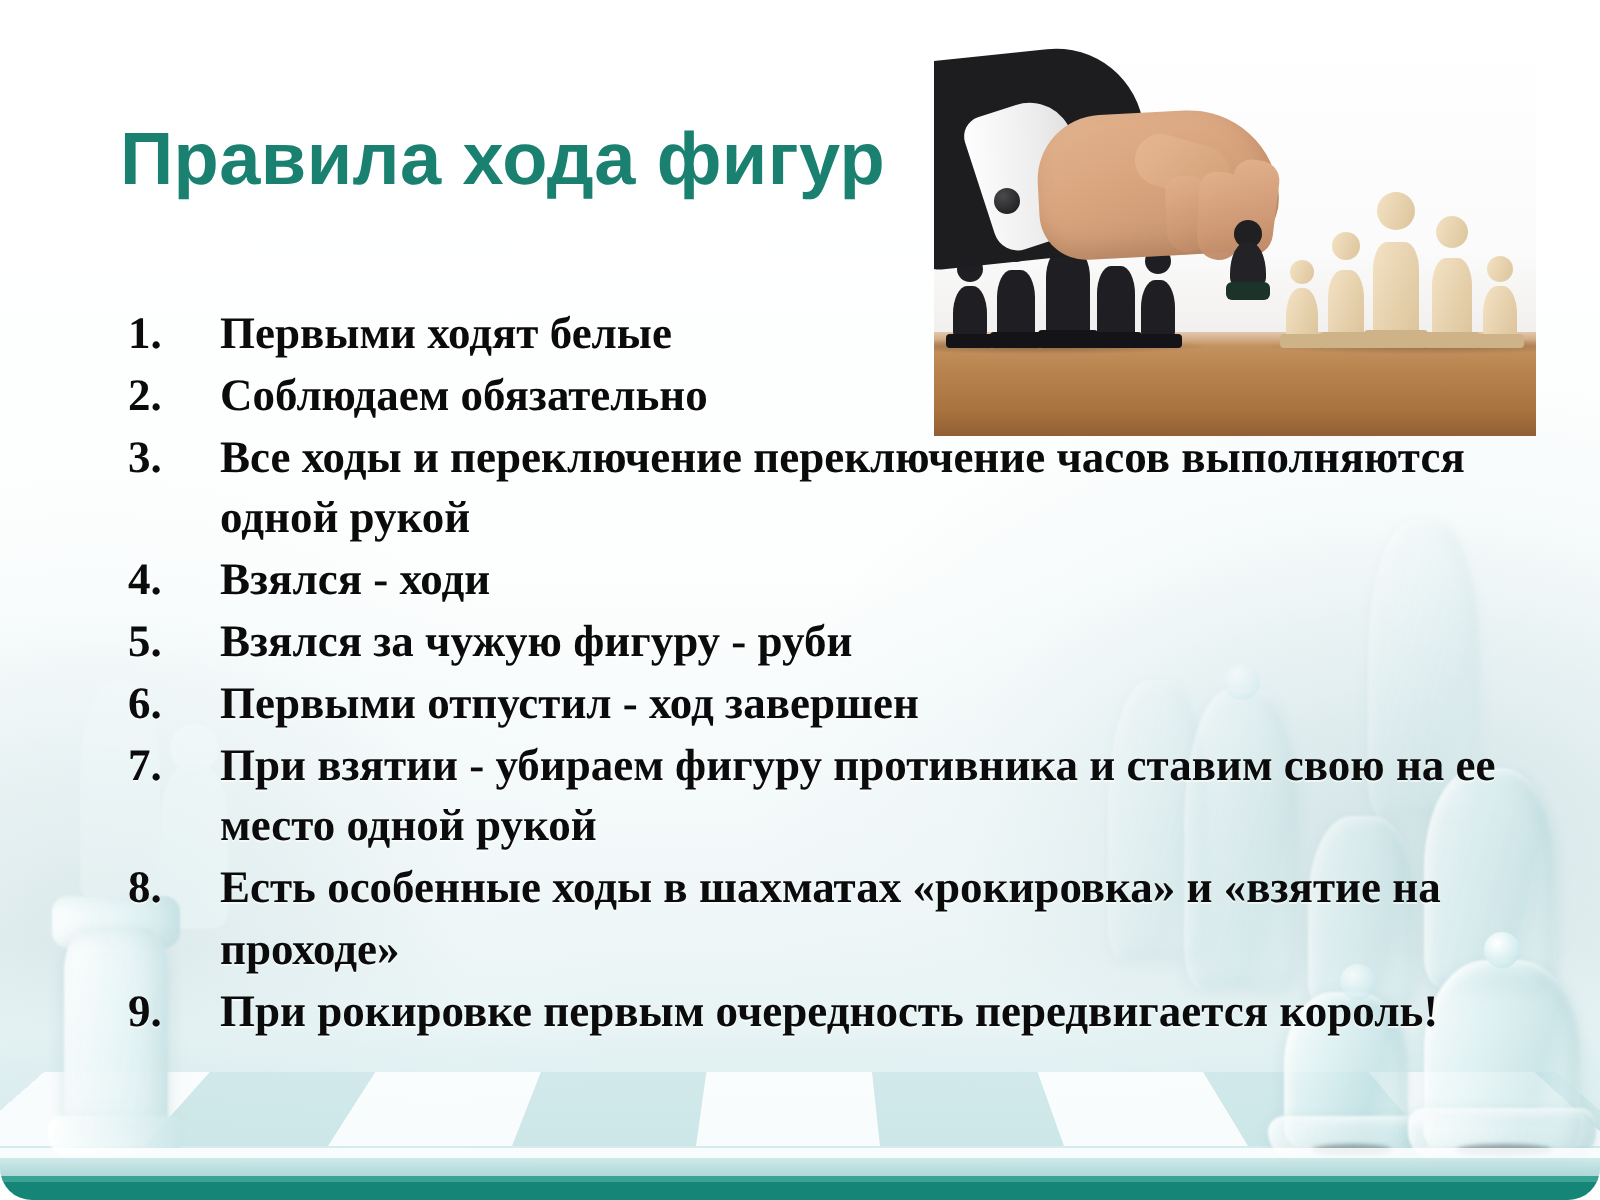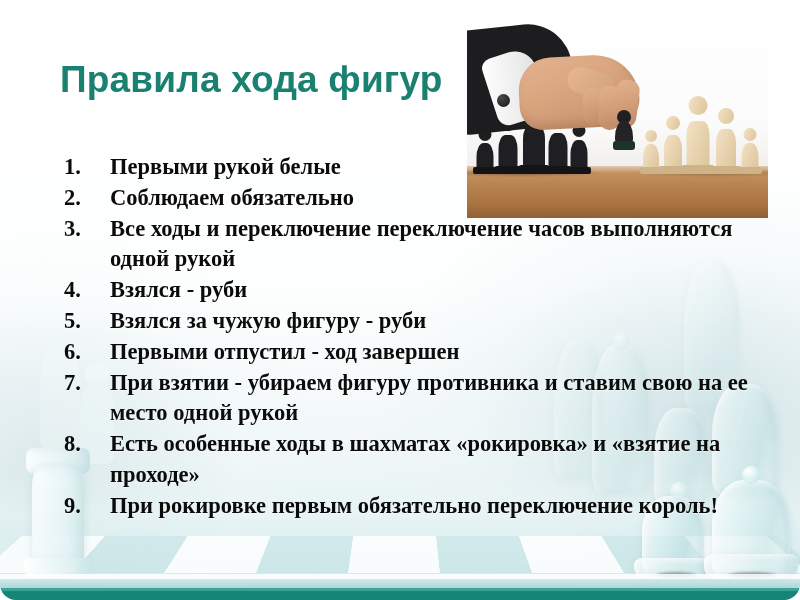--- a/index.html
+++ b/index.html
@@ -486,49 +486,49 @@
       <div class="hp-body"></div>
       <div class="hp-base"></div>
     </div>
   </div>
 
   <div class="title">Правила хода фигур</div>
 
   <ol class="rules">
     <li class="rule">
       <span class="num">1.</span>
-      <span class="txt">Первыми рукой белые</span>
+      <span class="txt">Первыми ходят белые</span>
     </li>
     <li class="rule">
       <span class="num">2.</span>
       <span class="txt">Соблюдаем обязательно</span>
     </li>
     <li class="rule">
       <span class="num">3.</span>
       <span class="txt">Все ходы и переключение переключение часов выполняются одной рукой</span>
     </li>
     <li class="rule">
       <span class="num">4.</span>
-      <span class="txt">Взялся - руби</span>
+      <span class="txt">Взялся - ходи</span>
     </li>
     <li class="rule">
       <span class="num">5.</span>
       <span class="txt">Взялся за чужую фигуру -  руби</span>
     </li>
     <li class="rule">
       <span class="num">6.</span>
       <span class="txt">Первыми отпустил -  ход завершен</span>
     </li>
     <li class="rule">
       <span class="num">7.</span>
       <span class="txt">При взятии - убираем фигуру противника и ставим свою на ее место одной рукой</span>
     </li>
     <li class="rule">
       <span class="num">8.</span>
       <span class="txt">Есть особенные ходы в шахматах «рокировка» и «взятие на проходе»</span>
     </li>
     <li class="rule">
       <span class="num">9.</span>
-      <span class="txt">При рокировке первым обязательно переключение король!</span>
+      <span class="txt">При рокировке первым очередность передвигается король!</span>
     </li>
   </ol>
 
 </div>
 
 </body></html>

